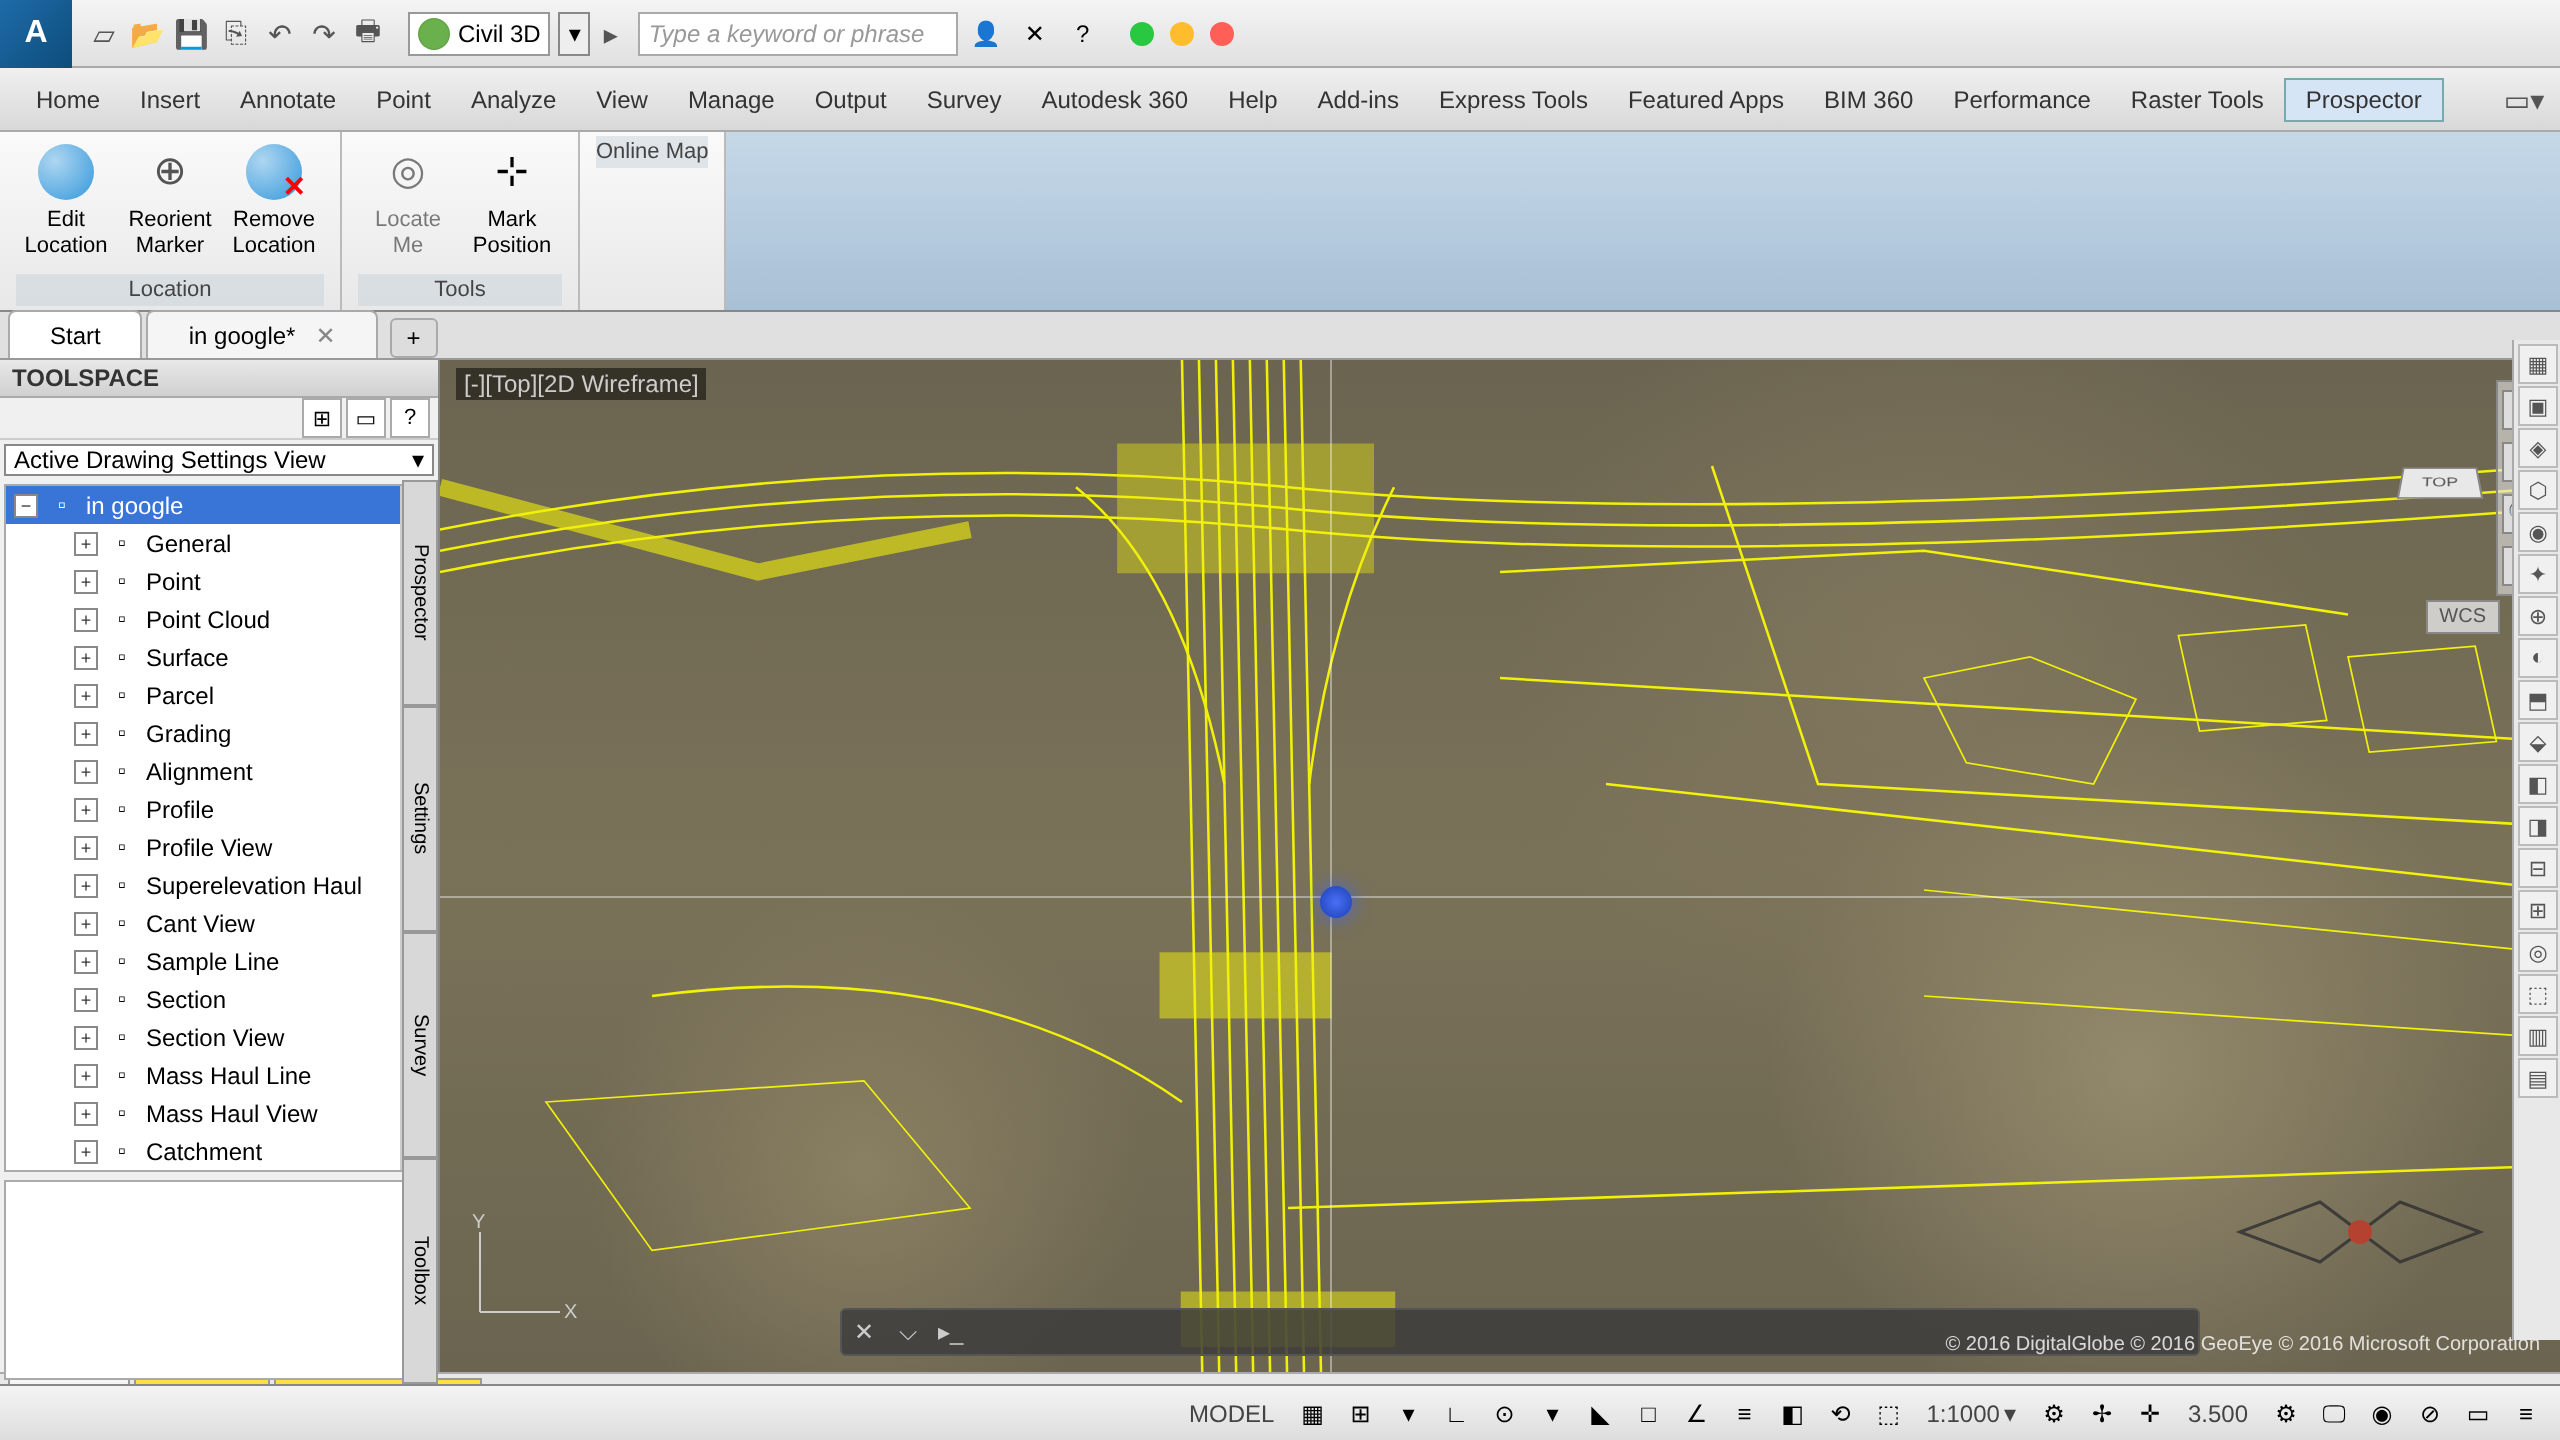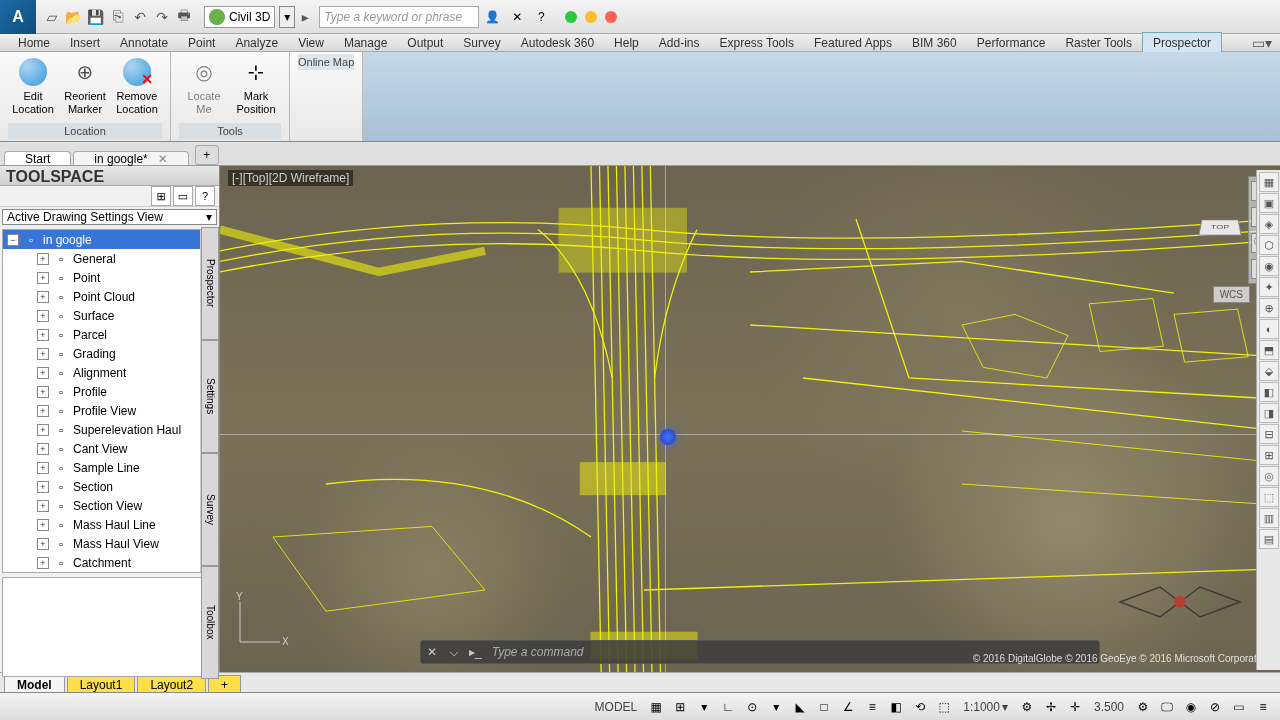--- a/index.html
+++ b/index.html
@@ -10,44 +10,44 @@
 .qat-btn{width:20px;height:20px;display:flex;align-items:center;justify-content:center;cursor:pointer;color:#555;font-size:14px}
 .ws-sel{display:flex;align-items:center;border:1px solid #999;background:#fff;height:22px;padding:0 4px;margin:0 4px}
 .ws-icon{width:16px;height:16px;background:radial-gradient(circle,#6ab04c 60%,#3a7a2a);border-radius:50%;margin-right:4px}
 .ws-drop{border:1px solid #888;background:#eee;width:16px;height:22px;display:flex;align-items:center;justify-content:center}
 .title-center{flex:1;text-align:center;color:#333;font-size:13px}
 .search-box{border:1px solid #aaa;background:#fff;height:22px;width:160px;padding:0 4px;color:#999;font-style:italic;display:flex;align-items:center;margin:0 4px}
 .title-right{display:flex;align-items:center;gap:4px;padding-right:8px}
 .title-ico{width:20px;height:20px;display:flex;align-items:center;justify-content:center;cursor:pointer}
 .mac-dots{display:flex;gap:8px;margin-left:10px}
 .mac-dot{width:12px;height:12px;border-radius:50%}
-.menubar{height:18px;background:linear-gradient(#f0f0f0,#d8d8d8);display:flex;align-items:center;padding:0 8px;border-bottom:1px solid #aaa}
+.menubar{height:32px;background:linear-gradient(#f0f0f0,#d8d8d8);display:flex;align-items:center;padding:0 8px;border-bottom:1px solid #aaa}
 .menu-item{padding:0 10px;height:22px;display:flex;align-items:center;cursor:pointer;font-size:12px;color:#333}
 .menu-item.active{background:#d5e5f5;border:1px solid #7aa}
 .ribbon{height:90px;background:linear-gradient(#fafafa,#e8e8e8);border-bottom:1px solid #888;display:flex}
 .ribbon-group{border-right:1px solid #bbb;padding:2px 8px;display:flex;flex-direction:column;height:100%}
 .ribbon-buttons{display:flex;flex:1;gap:2px}
 .ribbon-btn{display:flex;flex-direction:column;align-items:center;justify-content:flex-start;padding:2px 4px;cursor:pointer;min-width:50px;text-align:center;font-size:11px;line-height:1.2}
 .ribbon-btn.disabled{opacity:0.5;cursor:default}
 .ribbon-ico{width:32px;height:32px;margin-bottom:2px;display:flex;align-items:center;justify-content:center;font-size:20px}
 .globe-ico{width:28px;height:28px;border-radius:50%;background:radial-gradient(circle at 30% 30%,#aed6f1,#3498db);position:relative}
 .marker-ico{color:#555}
 .cross-ico{position:relative}
 .cross-ico::after{content:"✕";position:absolute;color:red;font-size:14px;bottom:-2px;right:-2px;font-weight:bold}
 .map-ico{width:32px;height:24px;background:linear-gradient(135deg,#7a9a6a,#556b45);border:1px solid #333}
 .ribbon-label{text-align:center;font-size:11px;color:#444;padding:2px 0;background:rgba(200,210,220,0.5)}
 .ribbon-remainder{flex:1;background:linear-gradient(#c5d8e8,#a8c0d5)}
 .doc-tabs{height:24px;background:#e0e0e0;display:flex;align-items:flex-end;padding-left:4px;border-bottom:1px solid #999}
-.doc-tab{height:14px;padding:0 20px;background:#f5f5f5;border:1px solid #aaa;border-bottom:none;border-radius:4px 4px 0 0;display:flex;align-items:center;font-size:12px;margin-right:2px;cursor:pointer;position:relative}
+.doc-tab{height:24px;padding:0 20px;background:#f5f5f5;border:1px solid #aaa;border-bottom:none;border-radius:4px 4px 0 0;display:flex;align-items:center;font-size:12px;margin-right:2px;cursor:pointer;position:relative}
 .doc-tab.start{background:#fff}
 .tab-close{margin-left:10px;color:#888;cursor:pointer}
 .tab-add{width:24px;height:20px;background:#ddd;border:1px solid #aaa;border-radius:3px;display:flex;align-items:center;justify-content:center;margin-left:4px;cursor:pointer}
 .main{display:flex;height:506px}
 .toolspace{width:220px;background:#f0f0f0;border-right:1px solid #888;display:flex;flex-direction:column}
-.ts-header{height:20px;background:linear-gradient(#e8e8e8,#d0d0d0);padding:2px 6px;font-size:16px;font-weight:bold;color:#333;border-bottom:1px solid #aaa}
+.ts-header{height:20px;background:linear-gradient(#e8e8e8,#d0d0d0);padding:2px 6px;font-size:12px;font-weight:bold;color:#333;border-bottom:1px solid #aaa}
 .ts-toolbar{height:24px;display:flex;align-items:center;justify-content:flex-end;gap:2px;padding:0 4px;border-bottom:1px solid #ccc}
 .ts-toolbar-btn{width:20px;height:20px;border:1px solid #aaa;background:#fff;display:flex;align-items:center;justify-content:center;cursor:pointer;font-size:11px}
 .ts-dropdown{height:22px;border:1px solid #888;background:#fff;margin:2px;display:flex;align-items:center;justify-content:space-between;padding:0 4px;cursor:pointer}
 .tree{flex:1;background:#fff;overflow-y:auto;border:1px solid #aaa;margin:2px;position:relative}
 .tree-scroll{position:absolute;right:0;top:0;bottom:0;width:16px;background:#eee;border-left:1px solid #ccc}
 .tree-thumb{position:absolute;top:0;left:2px;right:2px;height:60px;background:#c0c0c0;border:1px solid #888}
 .tree-item{display:flex;align-items:center;height:19px;padding-left:4px;cursor:pointer;font-size:12px}
 .tree-item.root{background:#3875d7;color:#fff}
 .tree-exp{width:12px;height:12px;border:1px solid #888;display:flex;align-items:center;justify-content:center;font-size:9px;margin-right:4px;background:#fff;color:#333}
 .tree-ico{width:16px;height:14px;margin-right:4px;display:flex;align-items:center;justify-content:center;font-size:11px}
@@ -387,21 +387,20 @@
     <svg class="ucs" viewBox="0 0 60 60">
       <line x1="10" y1="50" x2="50" y2="50" stroke="#ccc" stroke-width="1"></line>
       <line x1="10" y1="50" x2="10" y2="10" stroke="#ccc" stroke-width="1"></line>
       <text x="52" y="53" fill="#ccc" font-size="10">X</text>
       <text x="6" y="8" fill="#ccc" font-size="10">Y</text>
     </svg>
     <div class="cmd-line">
       <div class="cmd-x">✕</div>
       <div class="cmd-x">⌵</div>
       <div style="color:#ccc;padding:0 4px">▸_</div>
-      <div class="cmd-input">Type a command</div>
     </div>
     <div class="attrib">© 2016 DigitalGlobe  © 2016 GeoEye  © 2016 Microsoft Corporation</div>
     <svg class="logo-wm" viewBox="0 0 140 40">
       <path d="M 10 20 L 50 5 L 70 20 L 90 5 L 130 20 L 90 35 L 70 20 L 50 35 Z" fill="none" stroke="#333" stroke-width="1.5"></path>
       <circle cx="70" cy="20" r="6" fill="#c0392b"></circle>
     </svg>
   </div>
 </div>
 
 <div class="right-toolbar">

